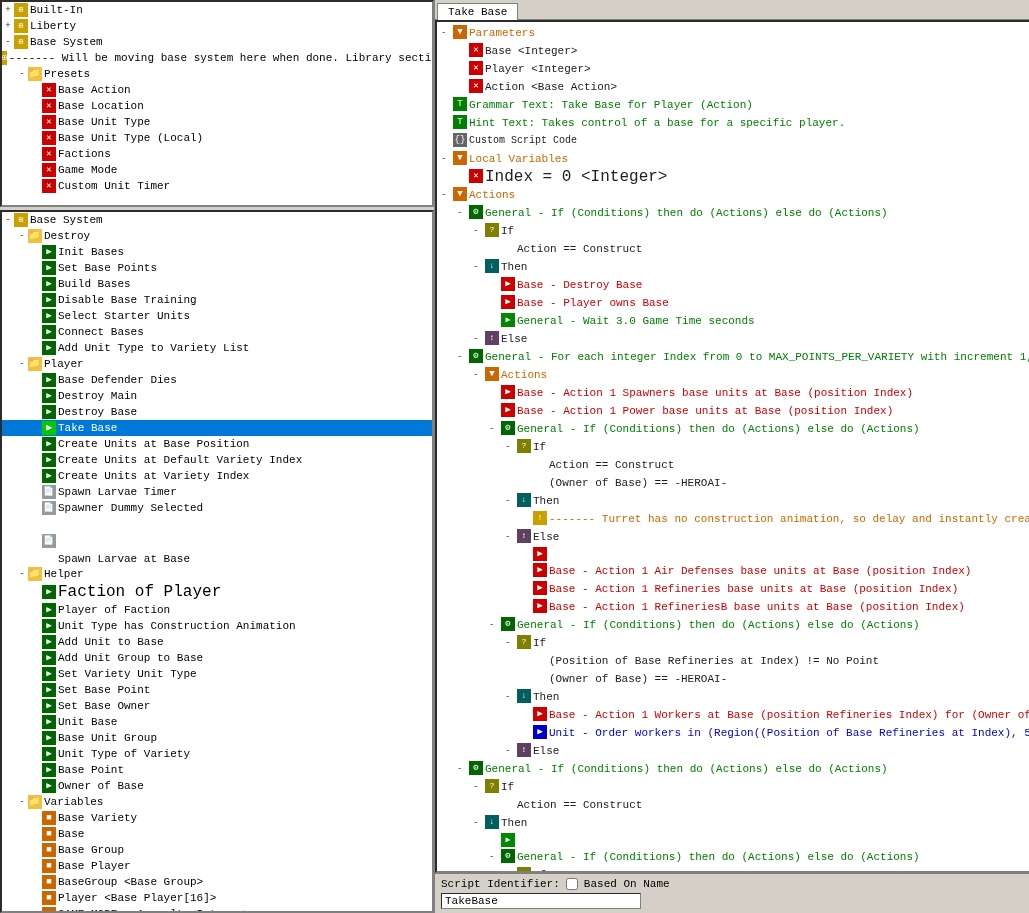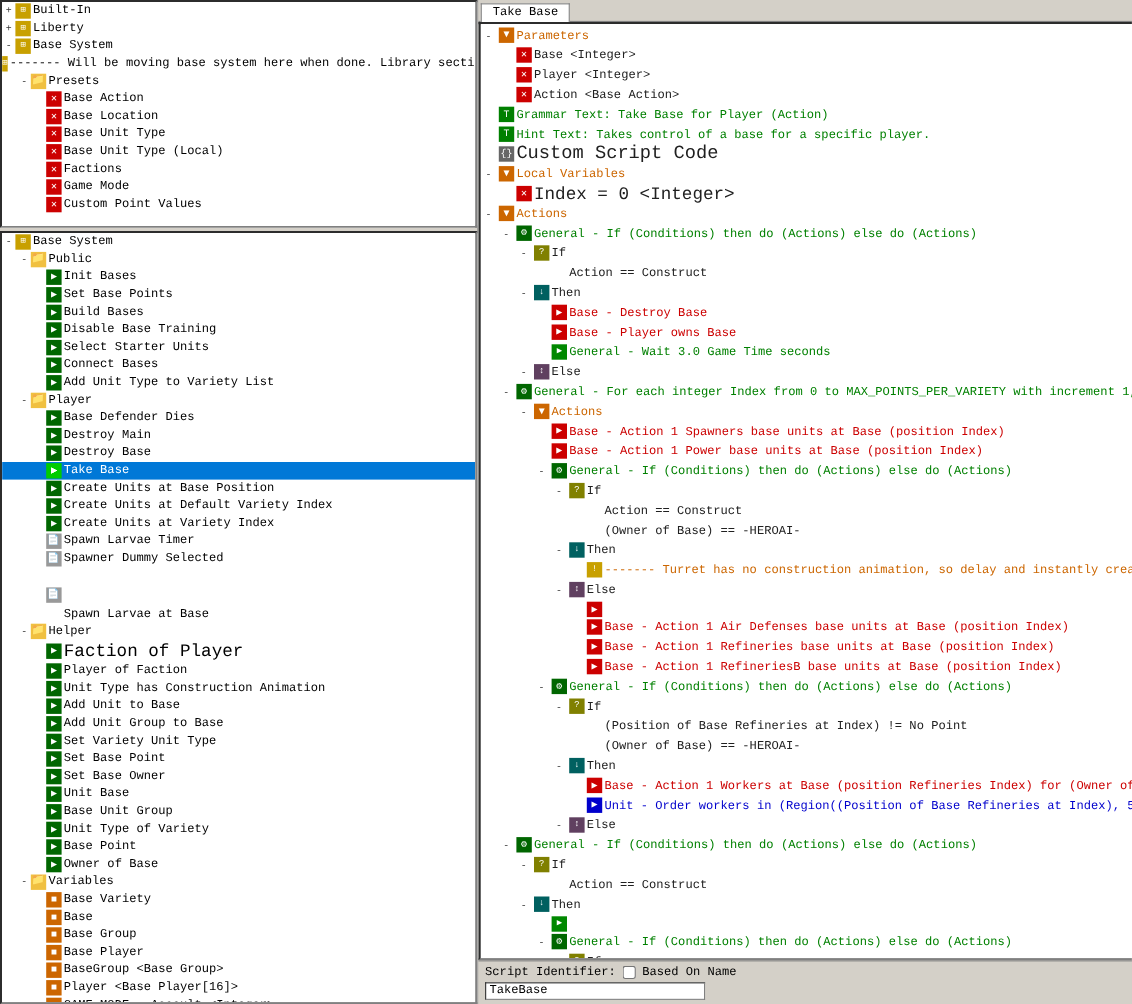--- a/index.html
+++ b/index.html
@@ -222,36 +222,36 @@
       <div class="tree-item">
         <span style="display: inline-block; width: 28px;"></span>
         <span class="expander"></span>
         <span class="icon-box" style="background: rgb(204, 0, 0); color: white; font-weight: bold; display: inline-flex; align-items: center; justify-content: center; width: 14px; height: 14px; margin-right: 2px; vertical-align: middle; font-size: 9px;">✕</span>
         <span style="font-size: 11px;">Game Mode</span>
       </div>
       <div class="tree-item">
         <span style="display: inline-block; width: 28px;"></span>
         <span class="expander"></span>
         <span class="icon-box" style="background: rgb(204, 0, 0); color: white; font-weight: bold; display: inline-flex; align-items: center; justify-content: center; width: 14px; height: 14px; margin-right: 2px; vertical-align: middle; font-size: 9px;">✕</span>
-        <span style="font-size: 11px;">Custom Point Values</span>
+        <span style="font-size: 11px;">Custom Unit Timer</span>
       </div>
     </div>
 
   <div class="left-bottom" id="left-bottom-tree">
   <div class="tree-item">
         <span style="display: inline-block; width: 0px;"></span>
         <span class="expander">-</span>
         <span class="icon-box" style="background: rgb(200, 160, 0); color: white; font-size: 8px; display: inline-flex; align-items: center; justify-content: center; width: 14px; height: 14px; margin-right: 2px; vertical-align: middle;">⊞</span>
         <span style="font-size: 11px;">Base System</span>
       </div>
       <div class="tree-item">
         <span style="display: inline-block; width: 14px;"></span>
         <span class="expander">-</span>
         <span class="icon-box" style="background: rgb(240, 192, 64); color: rgb(128, 64, 0); display: inline-flex; align-items: center; justify-content: center; width: 14px; height: 14px; margin-right: 2px; vertical-align: middle; font-size: 10px;">📁</span>
-        <span style="font-size: 11px;">Public</span>
+        <span style="font-size: 11px;">Destroy</span>
       </div>
       <div class="tree-item">
         <span style="display: inline-block; width: 28px;"></span>
         <span class="expander"></span>
         <span class="icon-box" style="background: rgb(0, 102, 0); color: white; display: inline-flex; align-items: center; justify-content: center; width: 14px; height: 14px; margin-right: 2px; vertical-align: middle; font-size: 9px;">▶</span>
         <span style="font-size: 11px;">Init Bases</span>
       </div>
       <div class="tree-item">
         <span style="display: inline-block; width: 28px;"></span>
         <span class="expander"></span>
@@ -534,21 +534,21 @@
         <span style="color: rgb(0, 128, 0); font-size: 11px;">Grammar Text: Take Base for Player (Action)</span>
       </div>
       <div class="r-tree-item" style="padding-left: 2px;">
         <span class="expander" style="display: inline-block; width: 12px; font-size: 9px; color: rgb(51, 51, 51);"></span>
         <span class="icon-box" style="background: rgb(0, 128, 0); color: white; display: inline-flex; align-items: center; justify-content: center; width: 14px; height: 14px; margin-right: 2px; vertical-align: middle; font-size: 9px;">T</span>
         <span style="color: rgb(0, 128, 0); font-size: 11px;">Hint Text: Takes control of a base for a specific player.</span>
       </div>
       <div class="r-tree-item" style="padding-left: 2px;">
         <span class="expander" style="display: inline-block; width: 12px; font-size: 9px; color: rgb(51, 51, 51);"></span>
         <span class="icon-box" style="background: rgb(102, 102, 102); color: white; display: inline-flex; align-items: center; justify-content: center; width: 14px; height: 14px; margin-right: 2px; vertical-align: middle; font-size: 9px;">{}</span>
-        <span style="color: rgb(32, 32, 32); font-size: 17px;">Custom Script Code</span>
+        <span style="color: rgb(32, 32, 32); font-size: 10px;">Custom Script Code</span>
       </div>
       <div class="r-tree-item" style="padding-left: 2px;">
         <span class="expander" style="display: inline-block; width: 12px; font-size: 9px; color: rgb(51, 51, 51);">-</span>
         <span class="icon-box" style="background: rgb(204, 102, 0); color: white; display: inline-flex; align-items: center; justify-content: center; width: 14px; height: 14px; margin-right: 2px; vertical-align: middle; font-size: 9px;">▼</span>
         <span style="color: rgb(204, 102, 0); font-size: 11px;">Local Variables</span>
       </div>
       <div class="r-tree-item" style="padding-left: 18px;">
         <span class="expander" style="display: inline-block; width: 12px; font-size: 9px; color: rgb(51, 51, 51);"></span>
         <span class="icon-box" style="background: rgb(204, 0, 0); color: white; font-weight: bold; display: inline-flex; align-items: center; justify-content: center; width: 14px; height: 14px; margin-right: 2px; vertical-align: middle; font-size: 9px;">✕</span>
         <span style="color: rgb(32, 32, 32); font-size: 16px;">Index = 0 &lt;Integer&gt;</span>

